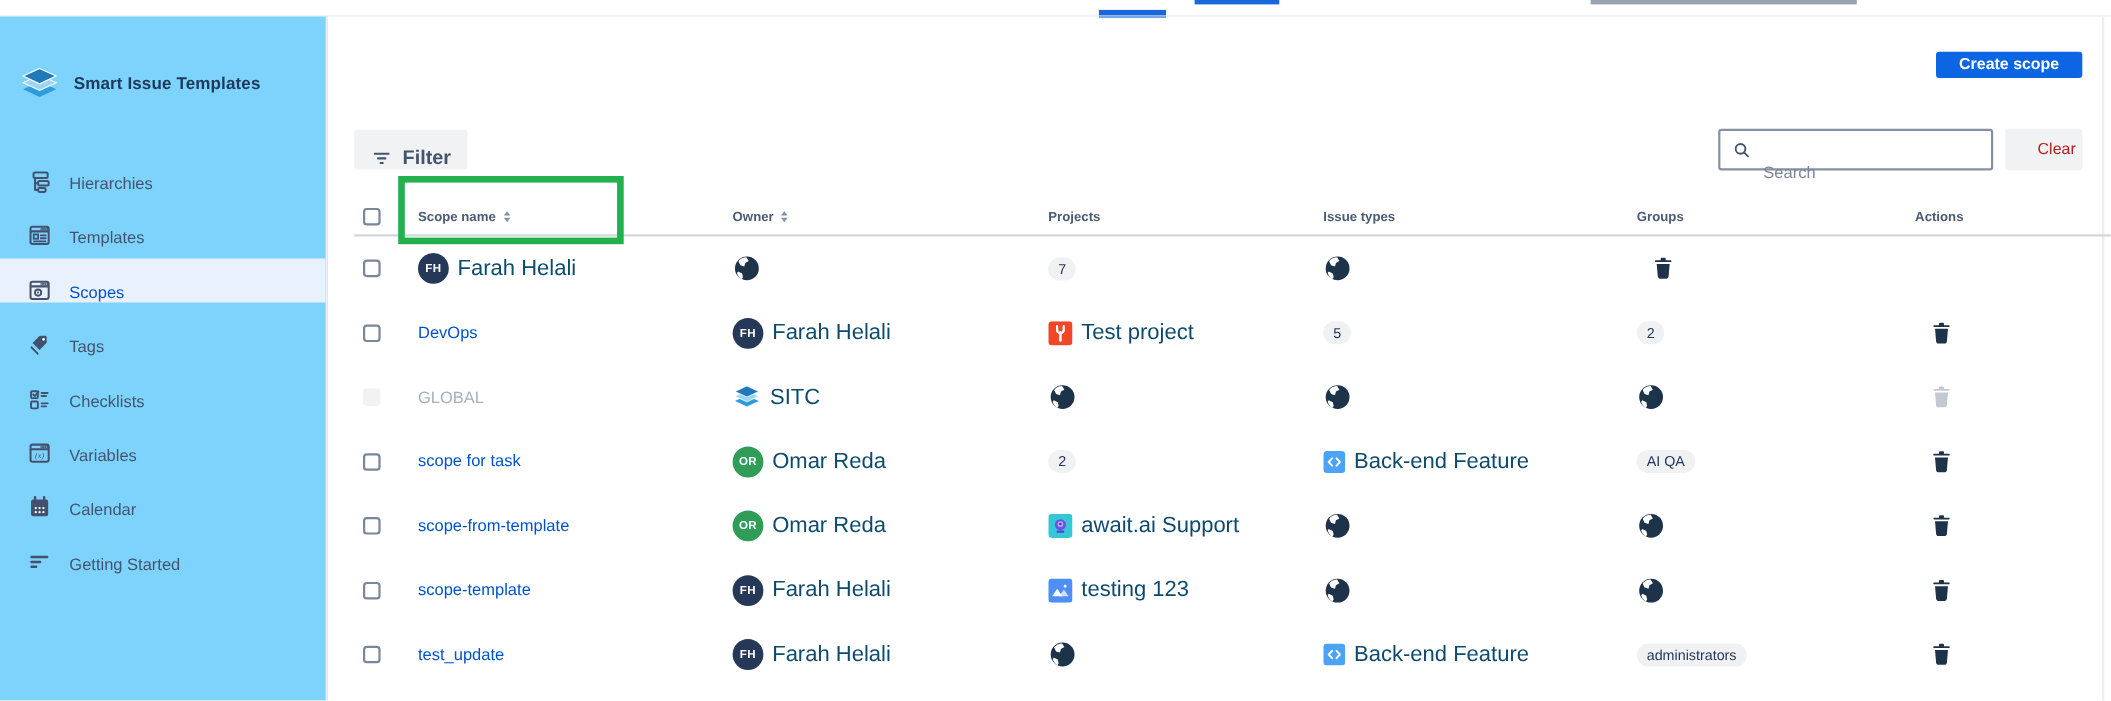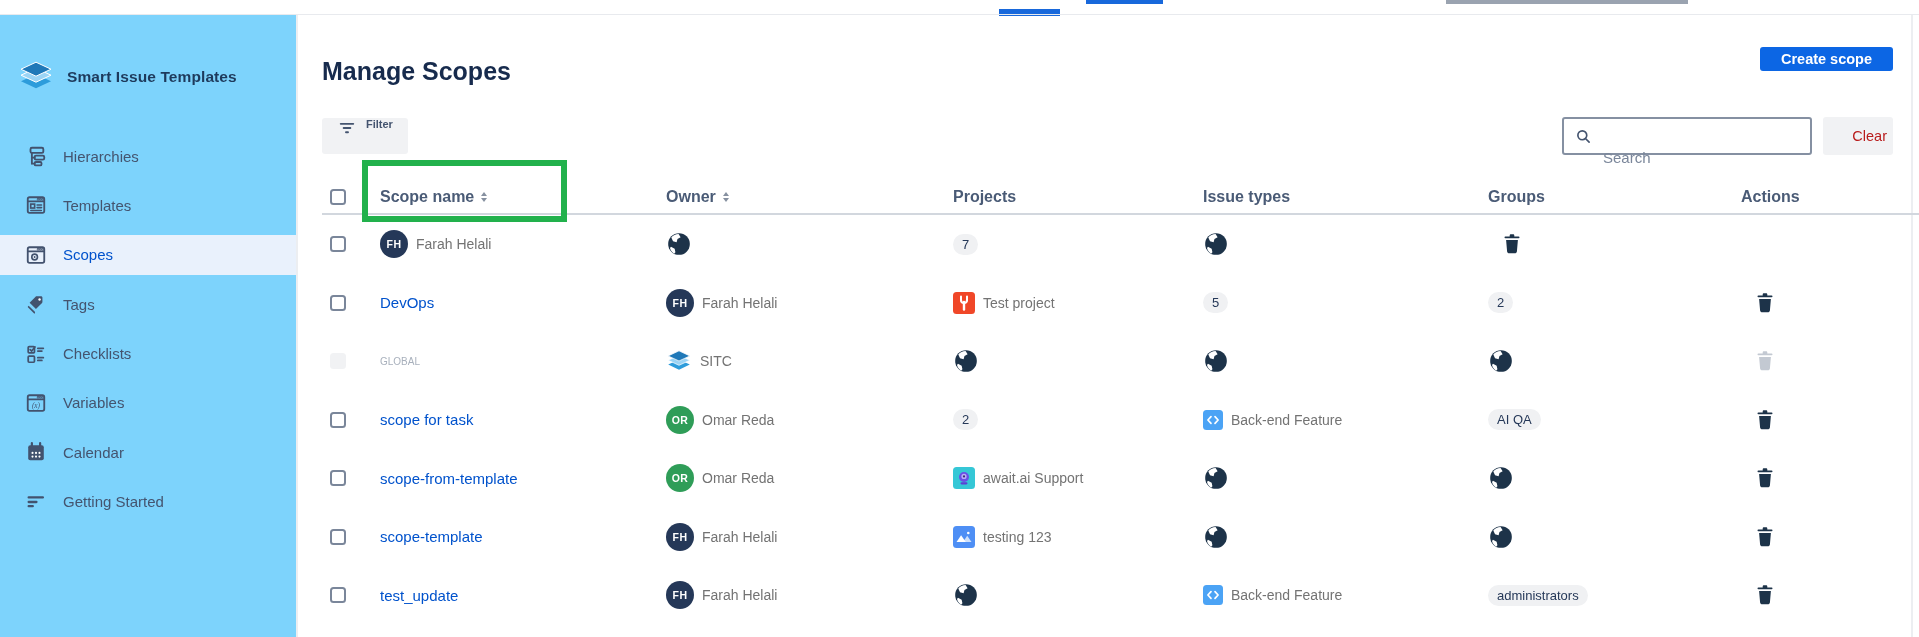--- a/index.html
+++ b/index.html
@@ -9,58 +9,58 @@
   .hairline-top{position:absolute;top:14px;left:0;width:100%;height:1px;background:#E8EAEE;}
   .tab-underline-blue{position:absolute;top:0;left:1086px;width:77px;height:4px;background:var(--chrome-accent);}
   .tab-stub-blue{position:absolute;top:9px;left:999px;width:61px;height:7px;background:var(--chrome-accent);}
   .tab-bar-gray{position:absolute;top:0;left:1446px;width:242px;height:4px;background:#9AA3B0;}
   .right-edge{position:absolute;top:15px;left:1911px;width:2px;height:622px;background:#ECEEF1;}
   
   .sidebar{position:absolute;top:15px;left:0;width:298px;height:622px;background:#7dd3fc;border-right:2px solid #ECEEF1;box-sizing:border-box;}
   .logo-row{position:absolute;top:46px;left:18px;display:flex;align-items:center;gap:13px;}
   .logo-row .app-title{font-size:15.5px;font-weight:600;color:#1E3A5C;letter-spacing:.1px;}
   .nav{position:absolute;top:121px;left:0;right:0;}
-  .nav-item{height:40px;display:flex;align-items:center;gap:16px;padding-left:25px;margin-bottom:9.4px;cursor:pointer;}
+  .nav-item{height:40px;display:flex;align-items:flex-end;gap:16px;padding-left:25px;margin-bottom:9.4px;cursor:pointer;}
   .nav-item .nav-label{font-size:15px;color:#44546F;}
   .nav-item.active{background:var(--active-bg);}
   .nav-item.active .nav-label{color:var(--link);}
   .icn{display:inline-flex;align-items:center;justify-content:center;line-height:0;}
   .icn svg{display:block;}
   
   .page-title{position:absolute;left:322px;top:40px;font-size:25px;font-weight:700;color:#172B4D;}
   .create-btn{position:absolute;left:1760px;top:47px;width:133px;height:24px;background:var(--accent);color:#fff;
               border:none;border-radius:3px;font-size:14.5px;font-weight:600;font-family:inherit;cursor:pointer;}
   
-  .filter-btn{position:absolute;left:322px;top:118px;height:36px;padding:0 15px;display:flex;align-items:flex-start;gap:9px;
-              background:#F1F2F4;border:none;border-radius:3px;font-size:11px;font-weight:600;color:#44546F;font-family:inherit;cursor:pointer;}
+  .filter-btn{position:absolute;left:322px;top:118px;height:36px;padding:0 15px;display:flex;align-items:flex-end;gap:9px;
+              background:#F1F2F4;border:none;border-radius:3px;font-size:18px;font-weight:600;color:#44546F;font-family:inherit;cursor:pointer;}
   .search-wrap{position:absolute;left:1562px;top:117px;width:250px;height:38px;box-sizing:border-box;
                border:2px solid #8590A2;border-radius:3px;display:flex;align-items:center;gap:8px;padding:0 10px;background:#fff;}
   .search-wrap input{border:none;outline:none;flex:1;font-size:15px;font-family:inherit;color:#172B4D;min-width:0;background:transparent;margin-top:42px;}
   .search-wrap input::placeholder{color:#7A869A;}
   .clear-btn{position:absolute;left:1823px;top:117px;width:70px;height:38px;background:#F1F2F4;border:none;border-radius:3px;
              font-size:14.5px;font-weight:500;color:#b91c1c;font-family:inherit;cursor:pointer;text-align:right;}
   
   .grid-cols{display:grid;grid-template-columns:50px 286px 287px 250px 285px 253px 186px;}
   .thead{position:absolute;left:322px;top:180px;width:1597px;height:33px;border-bottom:2px solid #D2D7DE;box-sizing:content-box;}
-  .th{display:flex;align-items:center;padding-left:8px;font-size:16px;font-weight:600;color:#4A5B76;}
+  .th{display:flex;align-items:center;padding-left:8px;font-size:12px;font-weight:600;color:#4A5B76;}
   .sort{display:inline-flex;flex-direction:column;gap:2px;margin-left:7px;}
   .sort i{width:0;height:0;border-left:3.5px solid transparent;border-right:3.5px solid transparent;}
   .sort .up{border-bottom:4.5px solid #8690A0;}
   .sort .down{border-top:4.5px solid #8690A0;}
   .tbody{position:absolute;left:322px;top:215px;width:1597px;}
   .row{height:58.5px;}
   .cell{display:flex;align-items:center;gap:8px;padding-left:8px;min-width:0;}
   .cell.actions{padding-left:20px;}
   .checkbox{width:16px;height:16px;border:2px solid #7A869A;border-radius:3.5px;background:#fff;box-sizing:border-box;cursor:pointer;}
   .checkbox.disabled{border-color:transparent;background:#F1F2F4;cursor:default;}
   .scope-link{font-size:15px;font-weight:500;color:var(--link);cursor:pointer;}
-  .scope-muted{font-size:10px;color:#A8B0BC;}
+  .scope-muted{font-size:15px;color:#A8B0BC;}
   .avatar{width:28px;height:28px;border-radius:50%;display:flex;align-items:center;justify-content:center;
           color:#fff;font-size:10.5px;font-weight:700;letter-spacing:.4px;flex:none;}
-  .cell-text{font-size:14px;color:#737373;white-space:nowrap;}
+  .cell-text{font-size:20px;color:#0c4a6e;white-space:nowrap;}
   .pill{background:#F0F1F3;border-radius:11px;padding:3px 9px;font-size:13px;color:#253858;white-space:nowrap;}
   .trash-btn{background:none;border:none;padding:0;cursor:pointer;color:#1D3349;line-height:0;}
   .trash-btn.disabled{color:#C3C9D2;cursor:default;}
   
   .annotation{position:absolute;left:362px;top:160px;width:193px;height:50px;border:6px solid var(--green);z-index:5;pointer-events:none;}
 </style>
 </head>
 <body>
 
 <div class="screen" style="--accent: #0C66E4; --link: #0052CC; --active-bg: #E9F1FC; --green: #22B14C; --chrome-accent: #1868DB;">
@@ -176,21 +176,20 @@
     <span class="icn">
             <svg width="22" height="22" viewBox="0 0 24 24" fill="none" stroke="#42526E" stroke-width="2.5" stroke-linecap="round">
      <path d="M4 7h15.5 M4 12h8.5 M4 16.5h4.5"></path>
             </svg>
           </span>
     <span class="nav-label">Getting Started</span>
   </div>
       </nav>
   </aside>
 
-  <h1 class="page-title">Manage Scopes</h1>
   <button class="create-btn">Create scope</button>
 
   <button class="filter-btn">
     <span class="icn" id="filter-icon-slot">
         <svg width="20" height="20" viewBox="0 0 24 24" fill="none" stroke="#44546F" stroke-width="2.3" stroke-linecap="round">
      <path d="M4.5 7h15 M8 12h8 M10.8 17h2.4"></path>
         </svg>
       </span>
     <span>Filter</span>
   </button>

